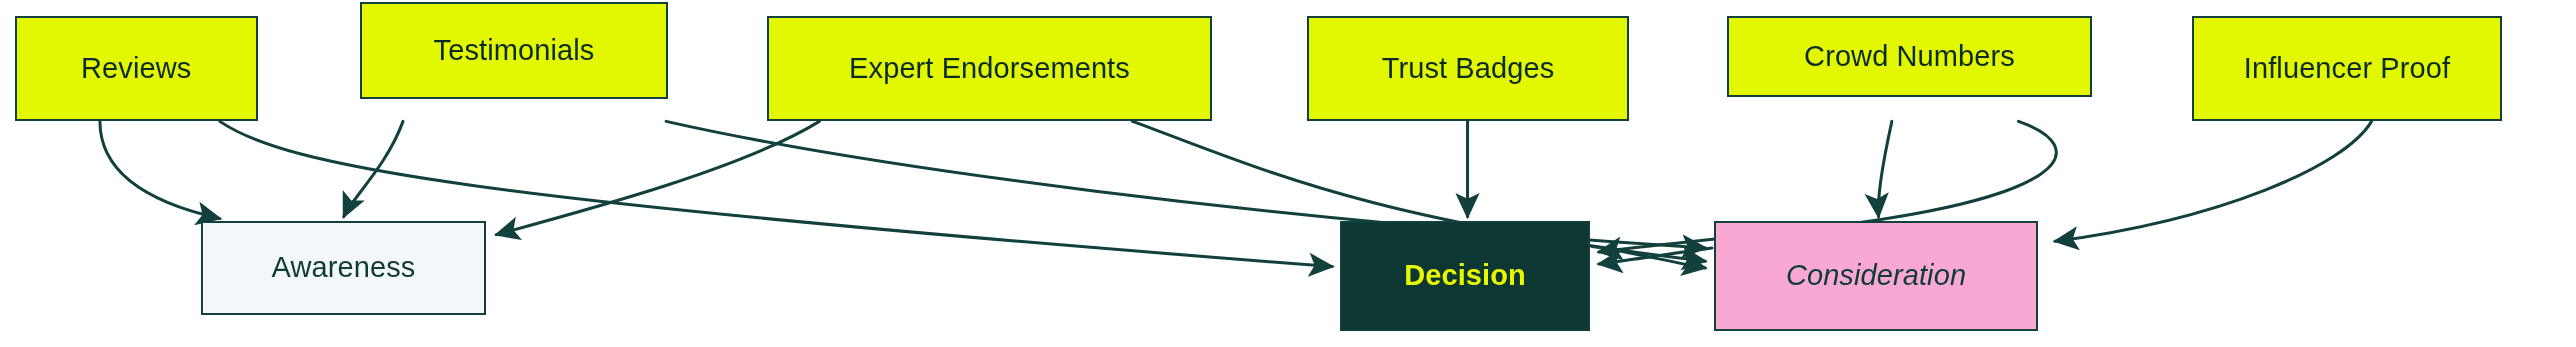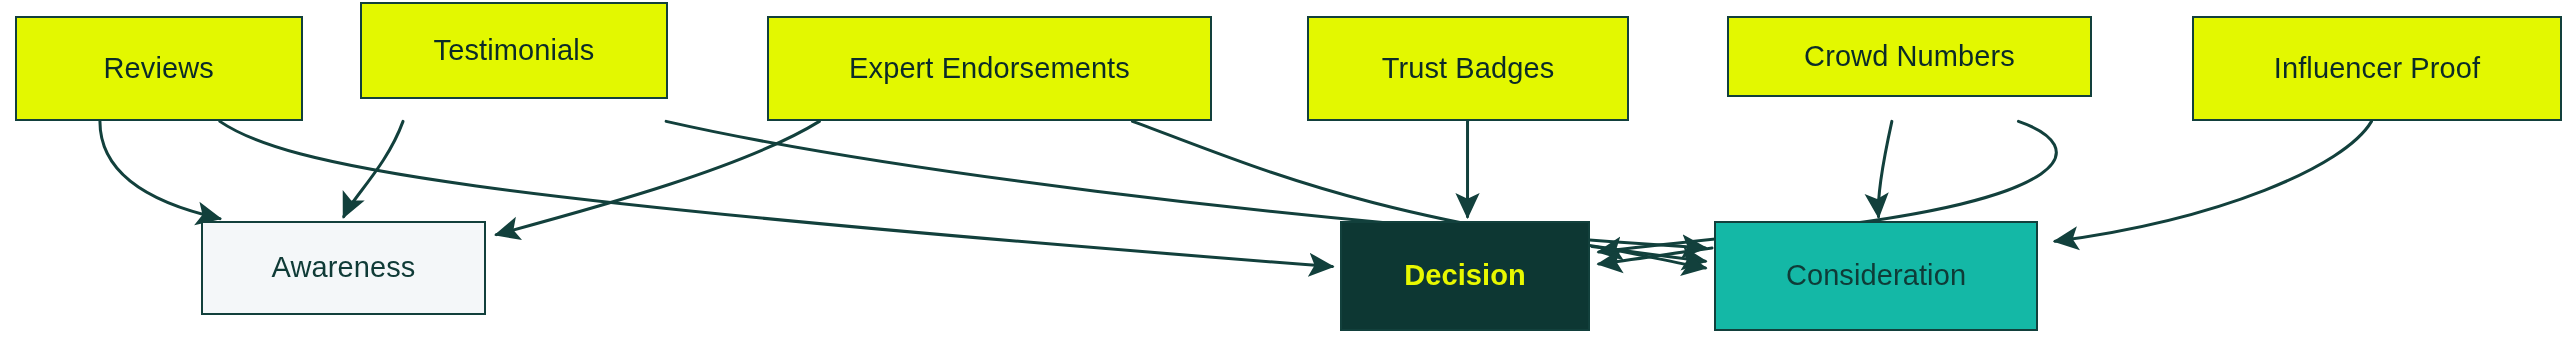--- a/index.html
+++ b/index.html
@@ -18,21 +18,21 @@
     border:2px solid #12403c;
     text-align:center;
     line-height:1.1;
     letter-spacing:0.1px;
     z-index:5;
   }
   .node-label{display:block;white-space:nowrap;}
   .src{background:#e3f800;color:#0b2b28;font-size:29px;}
   .awareness{background:#f4f7f9;color:#0f3b37;font-size:29px;}
   .decision{background:#0d3733;color:#e8f800;font-size:29px;font-weight:bold;}
-  .consideration{background:#14b8a6;color:#0f3b37;font-size:29px;}
+  .consideration{background:#f9a8d4;color:#0f3b37;font-size:29px;font-style:italic;}
 </style>
 </head>
 <body>
 
 <div id="diagram">
 
   <svg id="edge-layer" viewBox="0 0 3867 522">
     <defs>
       <marker id="arw" viewBox="0 0 12 12" refX="10.5" refY="6" markerWidth="9" markerHeight="9" orient="auto-start-reverse" markerUnits="strokeWidth">
         <path d="M 0 0.6 L 11.5 6 L 0 11.4 L 2.6 6 Z" fill="#12403c"></path>
@@ -47,41 +47,41 @@
       <path d="M 1700 182 C 1900 255, 2050 330, 2560 392" marker-end="url(#arw)"></path>
       <path d="M 2203 182 L 2203 325" marker-end="url(#arw)"></path>
       <path d="M 2840 182 C 2825 250, 2818 300, 2820 325" marker-end="url(#arw)"></path>
       <path d="M 3030 182 C 3140 220, 3120 300, 2700 345 C 2520 365, 2440 372, 2400 378" marker-end="url(#arw)"></path>
       <path d="M 3560 182 C 3520 250, 3330 330, 3085 362" marker-end="url(#arw)"></path>
       <path d="M 2390 370 C 2450 378, 2500 392, 2560 402" marker-end="url(#arw)"></path>
       <path d="M 2570 372 C 2510 380, 2450 390, 2400 396" marker-end="url(#arw)"></path>
     </g>
   </svg>
 
-  <div class="node src" style="left:14.7px;top:16px;width:288px;height:105px;">
+  <div class="node src" style="left:14.7px;top:16px;width:243px;height:105px;">
     <span class="node-label">Reviews</span>
   </div>
 
   <div class="node src" style="left:360px;top:2px;width:308px;height:97px;">
     <span class="node-label">Testimonials</span>
   </div>
 
   <div class="node src" style="left:767px;top:16px;width:445px;height:105px;">
     <span class="node-label">Expert Endorsements</span>
   </div>
 
   <div class="node src" style="left:1307px;top:16px;width:322px;height:105px;justify-content:center;">
     <span class="node-label">Trust Badges</span>
   </div>
 
   <div class="node src" style="left:1727px;top:16px;width:365px;height:81px;">
     <span class="node-label">Crowd Numbers</span>
   </div>
 
-  <div class="node src" style="left:2192px;top:16px;width:370px;height:105px;text-align:right;">
+  <div class="node src" style="left:2192px;top:16px;width:310px;height:105px;text-align:right;">
     <span class="node-label">Influencer Proof</span>
   </div>
 
   <div class="node awareness" style="left:201px;top:221px;width:285px;height:94px;">
     <span class="node-label">Awareness</span>
   </div>
 
   <div class="node decision" style="left:1340px;top:221px;width:250px;height:110px;">
     <span class="node-label">Decision</span>
   </div>

